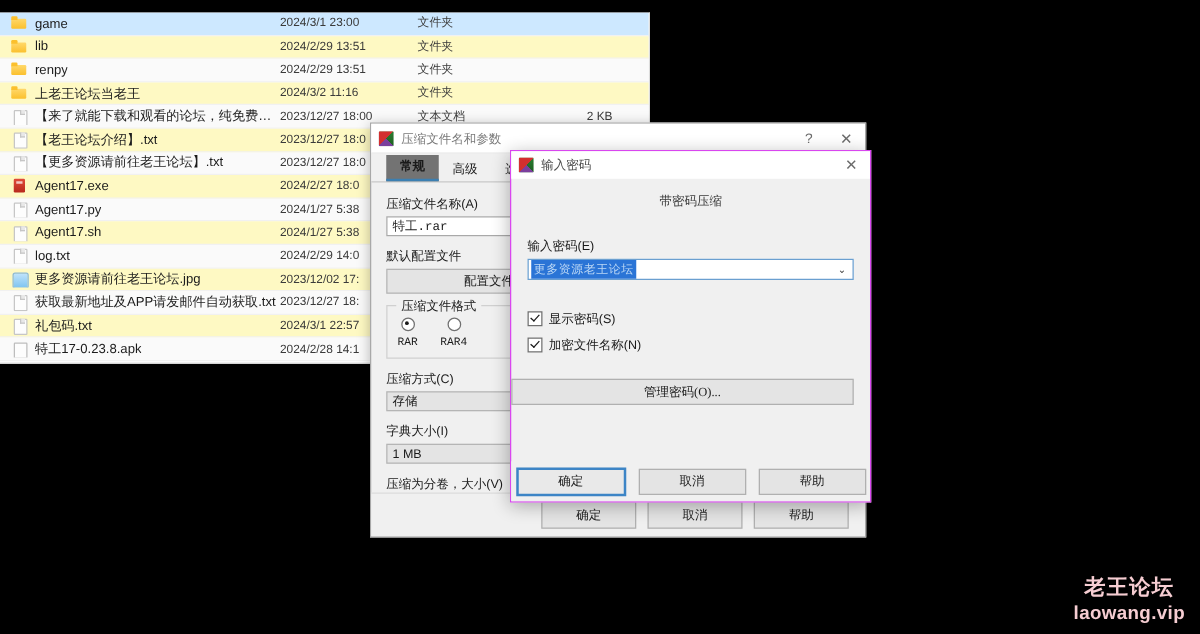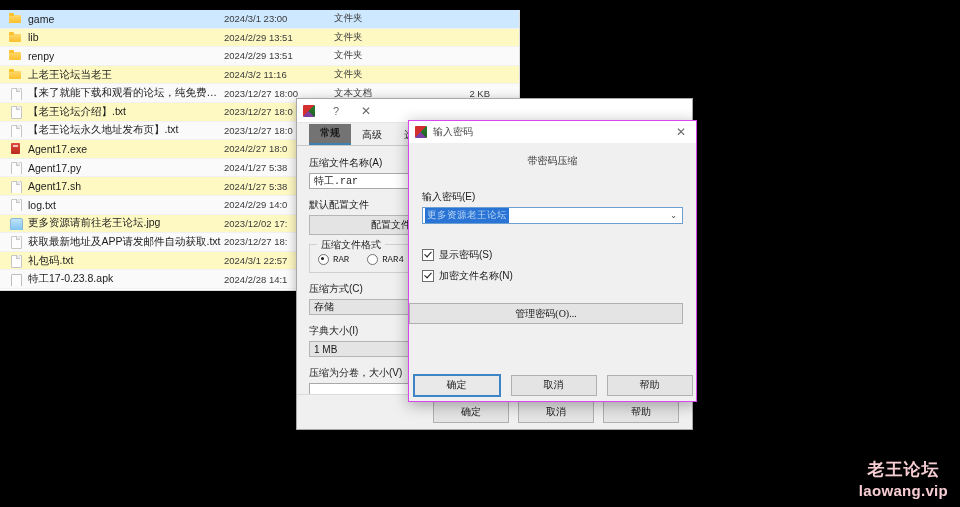--- a/index.html
+++ b/index.html
@@ -195,21 +195,21 @@
     border: 1px solid #d0d0d0;
     padding: 6px 8px 7px 8px;
     position: relative;
   }
   .r-fieldset .legend {
     position: absolute; top: -7px; left: 7px;
     background: #f0f0f0; padding: 0 4px; font-size: 10px;
   }
   .radio-row { display: flex; gap: 18px; align-items: center; margin-top: 3px; }
   .radio { display: flex; align-items: center; gap: 4px; font-size: 9px;
-           font-family: "Liberation Mono","DejaVu Sans Mono",monospace; }
+           font-family: "Liberation Mono","DejaVu Sans Mono",monospace; flex-direction: column; }
   .rdot {
     width: 9px; height: 9px; border-radius: 50%;
     border: 1px solid #707070; background: #fff; position: relative;
   }
   .rdot.on::after {
     content:""; position:absolute; left:2px; top:2px;
     width:3px; height:3px; border-radius:50%; background:#1a1a1a;
   }
   .r-combo {
     height: 16px;
@@ -392,21 +392,21 @@
             <span class="ico doc"></span>
             <span class="lbl">【老王论坛介绍】.txt</span>
           </div>
           <div class="fdate">2023/12/27 18:0</div>
           <div class="ftype"></div>
           <div class="fsize"></div>
         </div>
         <div class="frow">
           <div class="fname">
             <span class="ico doc"></span>
-            <span class="lbl">【老王论坛永久地址发布页】.txt</span>
+            <span class="lbl">【更多资源请前往老王论坛】.txt</span>
           </div>
           <div class="fdate">2023/12/27 18:0</div>
           <div class="ftype"></div>
           <div class="fsize"></div>
         </div>
         <div class="frow alt">
           <div class="fname">
             <span class="ico exe"></span>
             <span class="lbl">Agent17.exe</span>
           </div>
@@ -476,20 +476,21 @@
           <div class="fdate">2024/2/28 14:1</div>
           <div class="ftype"></div>
           <div class="fsize"></div>
         </div>
       </div>
   </div>
 
   <div id="rar-dialog">
     <div id="rar-titlebar">
       <span class="rar-ico"></span>
+      <span id="rar-title">压缩文件名和参数</span>
       <span class="tb-btn">?</span>
       <span class="tb-btn close">✕</span>
     </div>
 
     <div id="rar-tabs">
       <div class="rtab active">常规</div>
       <div class="rtab">高级</div>
       <div class="rtab">选项</div>
     </div>
 

